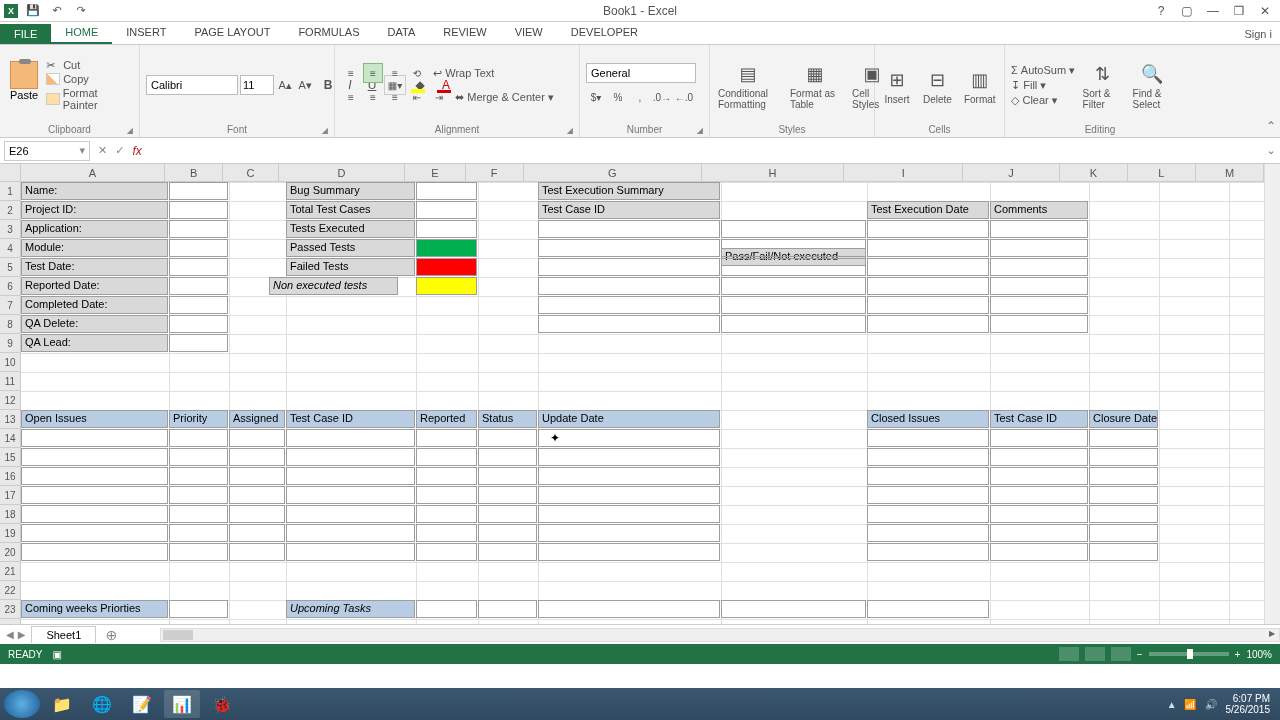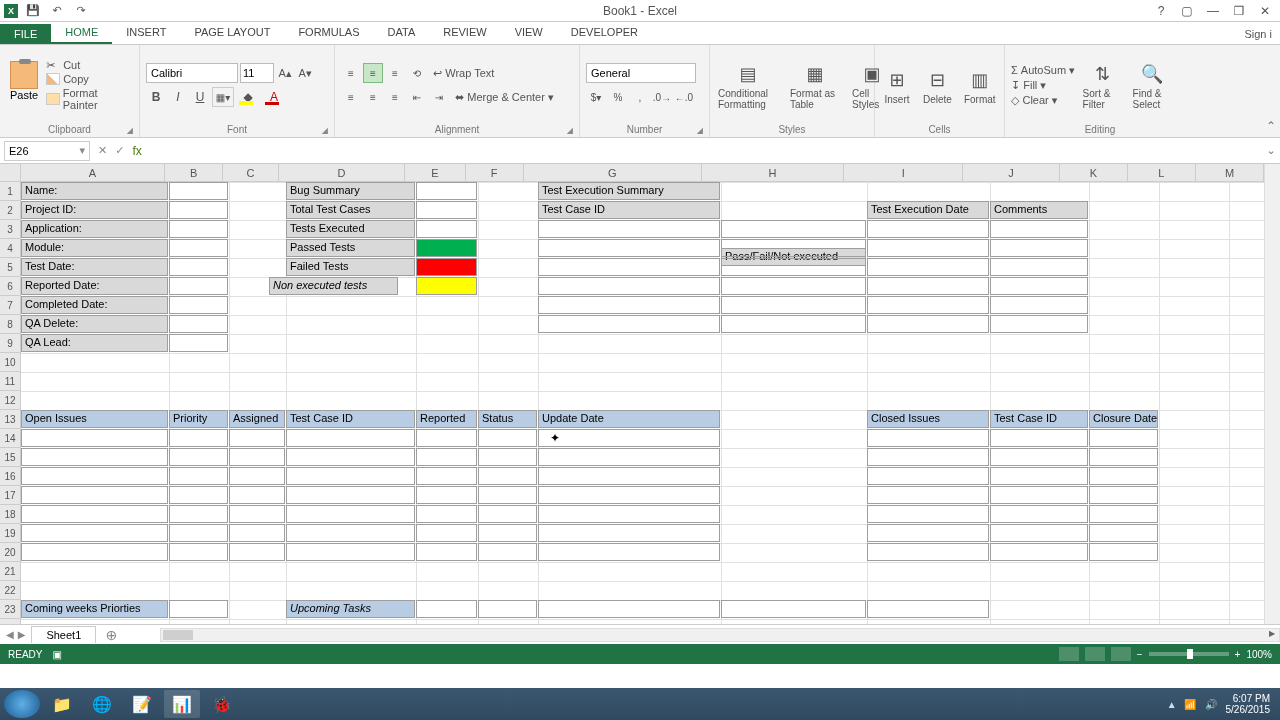--- a/index.html
+++ b/index.html
@@ -32,21 +32,21 @@
 .paste-big { display: flex; flex-direction: column; align-items: center; padding: 2px 4px; cursor: pointer; }
 .paste-icon { width: 28px; height: 28px; background: #f5ba7a; border: 1px solid #d49050; position: relative; }
 .paste-icon::after { content:''; position:absolute; top:-3px; left:8px; width:12px; height:5px; background:#888; border-radius:2px; }
 .paste-small { display: flex; flex-direction: column; gap: 2px; font-size: 11px; color: #555; }
 .small-item { display: flex; align-items: center; gap: 3px; cursor: pointer; }
 .small-icon { width: 14px; height: 12px; display: inline-block; }
 .cut-i { color:#555; font-size:11px;}
 .copy-i { background: linear-gradient(45deg,#f5ba7a 50%,#fff 50%); border:1px solid #ccc; }
 .brush-i { background:#ffdfa8; border:1px solid #ccc; }
 
-.font-section { display: flex; flex-direction: column; gap: 4px; }
+.font-section { display: flex; flex-direction: row; gap: 4px; }
 .font-row1 { display: flex; gap: 2px; align-items: center; }
 .font-name { width: 92px; height: 20px; border: 1px solid #bbb; background: #fff; font-size: 11px; padding: 0 4px; }
 .font-size { width: 34px; height: 20px; border: 1px solid #bbb; background: #fff; font-size: 11px; padding: 0 2px; }
 .font-btn { width: 18px; height: 20px; display: flex; align-items: center; justify-content: center; color: #555; font-size: 11px; cursor: pointer; }
 .font-row2 { display: flex; gap: 2px; align-items: center; }
 .fbtn { width: 20px; height: 20px; display: flex; align-items: center; justify-content: center; color: #555; cursor: pointer; font-size: 12px; }
 .border-btn { width: 22px; height: 20px; border: 1px solid #ccc; display:flex; align-items:center; justify-content:center; font-size:10px;}
 .fill-btn { width: 24px; height: 20px; display: flex; align-items: center; position: relative; }
 .fill-swatch { width: 14px; height: 4px; background: #ffff00; position: absolute; bottom: 2px; left: 3px; }
 .color-btn { width: 24px; height: 20px; position: relative; display:flex; align-items:center; justify-content:center; }
@@ -70,21 +70,21 @@
 .editing-section { display: flex; gap: 6px; }
 .edit-col { display: flex; flex-direction: column; gap: 2px; font-size: 11px; color: #555; }
 .edit-item { display: flex; align-items: center; gap: 3px; cursor: pointer; }
 
 .collapse-ribbon { position: absolute; right: 4px; bottom: 4px; color: #777; cursor: pointer; font-size: 12px; }
 
 
 .formula-bar { height: 26px; background: #fff; border-bottom: 1px solid #ccc; display: flex; align-items: center; }
 .name-box { width: 86px; height: 20px; border: 1px solid #ccc; margin-left: 4px; font-size: 11px; padding: 0 4px; display: flex; align-items: center; justify-content: space-between; }
 .fx-btns { display: flex; align-items: center; gap: 8px; padding: 0 8px; color: #888; }
-.fx-label { color: #4d7c0f; font-size: 12px; }
+.fx-label { font-style: italic; color: #b91c1c; font-size: 12px; }
 .formula-input { flex: 1; height: 20px; border: none; outline: none; font-size: 11px; padding: 0 4px; }
 .formula-expand { width: 18px; color: #777; text-align: center; cursor: pointer; }
 
 
 .grid-area { position: relative; height: 460px; overflow: hidden; background: #fff; }
 .select-all { position: absolute; top: 0; left: 0; width: 21px; height: 18px; background: #e8e8e8; border-right: 1px solid #ccc; border-bottom: 1px solid #ccc; }
 .col-headers { position: absolute; top: 0; left: 21px; right: 16px; height: 18px; display: flex; background: #e8e8e8; }
 .col-h { border-right: 1px solid #ccc; border-bottom: 1px solid #ccc; text-align: center; font-size: 11px; color: #555; line-height: 18px; }
 .row-headers { position: absolute; top: 18px; left: 0; width: 21px; }
 .row-h { height: 19px; border-right: 1px solid #ccc; border-bottom: 1px solid #ccc; background: #e8e8e8; text-align: center; font-size: 10px; color: #555; line-height: 19px; }

